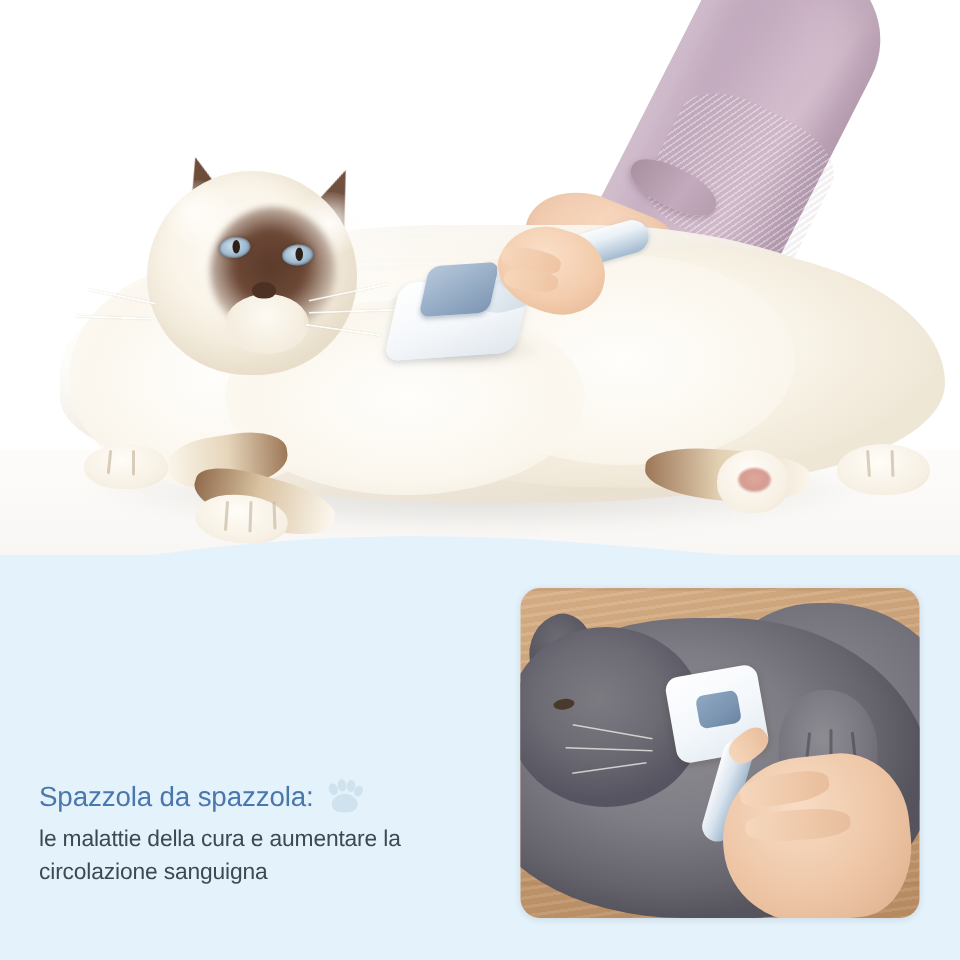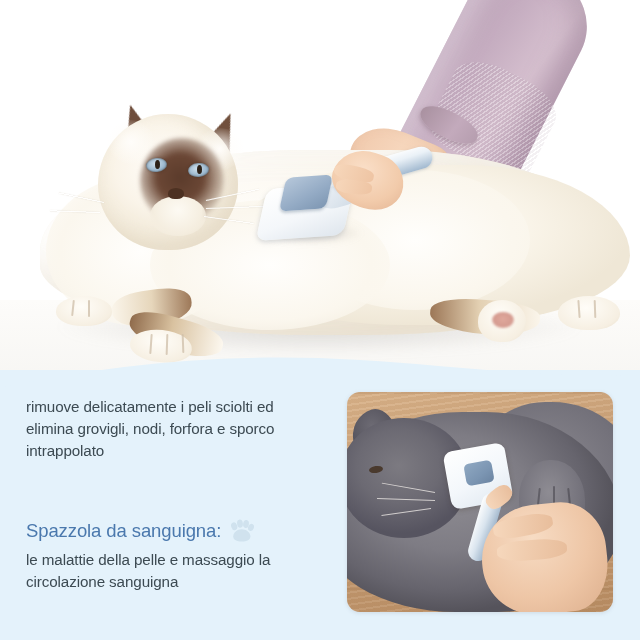--- a/index.html
+++ b/index.html
@@ -550,37 +550,36 @@
 
   <svg class="wave" viewBox="0 0 640 80" preserveAspectRatio="none" style="z-index:2;">
     <path d="M0,58 C 110,34 230,22 360,30 C 470,37 560,50 640,44 L640,80 L0,80 Z" fill="#e4f2fb"></path>
   </svg>
 
 
   <div class="card card-1"></div>
   <div class="card card-2"></div>
 
   <div class="feat feat-1">
-    <div class="feat-body">rimuove delicatamente i peli sciolti ed elimina grovigli, nodi, forfora e sporco intrappolato</div>
   </div>
 
   <div class="feat feat-2">
     <div class="feat-head">
-      <span>Spazzola da sanguigna:</span>
+      <span>Spazzola da spazzola:</span>
       <span class="paw-icon">
         <svg viewBox="0 0 26 24" width="26" height="24">
           <ellipse cx="6.2" cy="7.2" rx="3.0" ry="4.0" fill="#cfe2ee" transform="rotate(-18 6.2 7.2)"></ellipse>
           <ellipse cx="12.0" cy="4.6" rx="2.9" ry="4.1" fill="#cfe2ee" transform="rotate(-6 12 4.6)"></ellipse>
           <ellipse cx="18.0" cy="5.0" rx="2.9" ry="4.0" fill="#cfe2ee" transform="rotate(8 18 5)"></ellipse>
           <ellipse cx="23.0" cy="8.4" rx="2.8" ry="3.7" fill="#cfe2ee" transform="rotate(22 23 8.4)"></ellipse>
           <path d="M13.8 10.2 C18.6 10.2 22.4 13.6 22.4 17.3 C22.4 21.0 19.0 22.6 13.8 22.6 C8.6 22.6 5.2 21.0 5.2 17.3 C5.2 13.6 9.0 10.2 13.8 10.2 Z" fill="#cfe2ee"></path>
         </svg>
       </span>
     </div>
-    <div class="feat-body">le malattie della pelle e massaggio la circolazione sanguigna</div>
+    <div class="feat-body">le malattie della cura e aumentare la circolazione sanguigna</div>
   </div>
 
   <div class="photo">
     <div class="wood-grain"></div>
     <div class="wood-plank" style="top:0;height:2px;"></div>
     <div class="wood-plank" style="top:56px;height:2px;"></div>
     <div class="wood-plank" style="top:140px;height:2px;"></div>
     <div class="wood-plank" style="top:196px;height:2px;"></div>
 
     <div class="g-cat-rear"></div>

